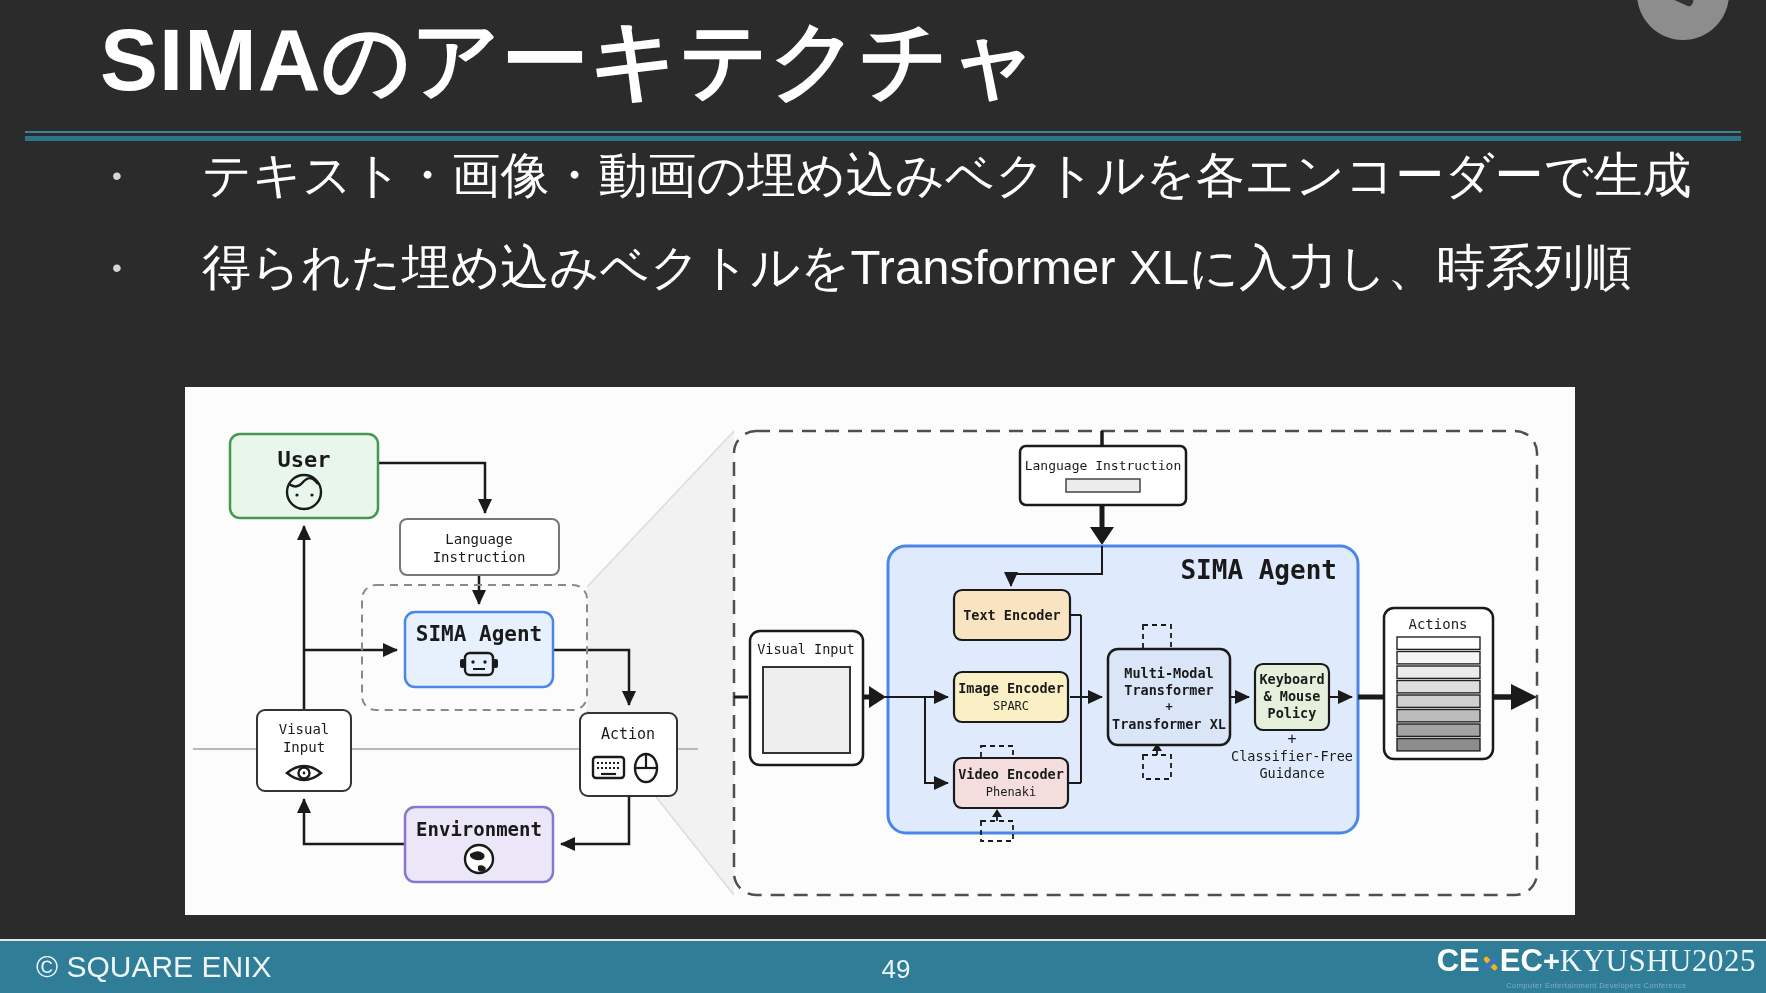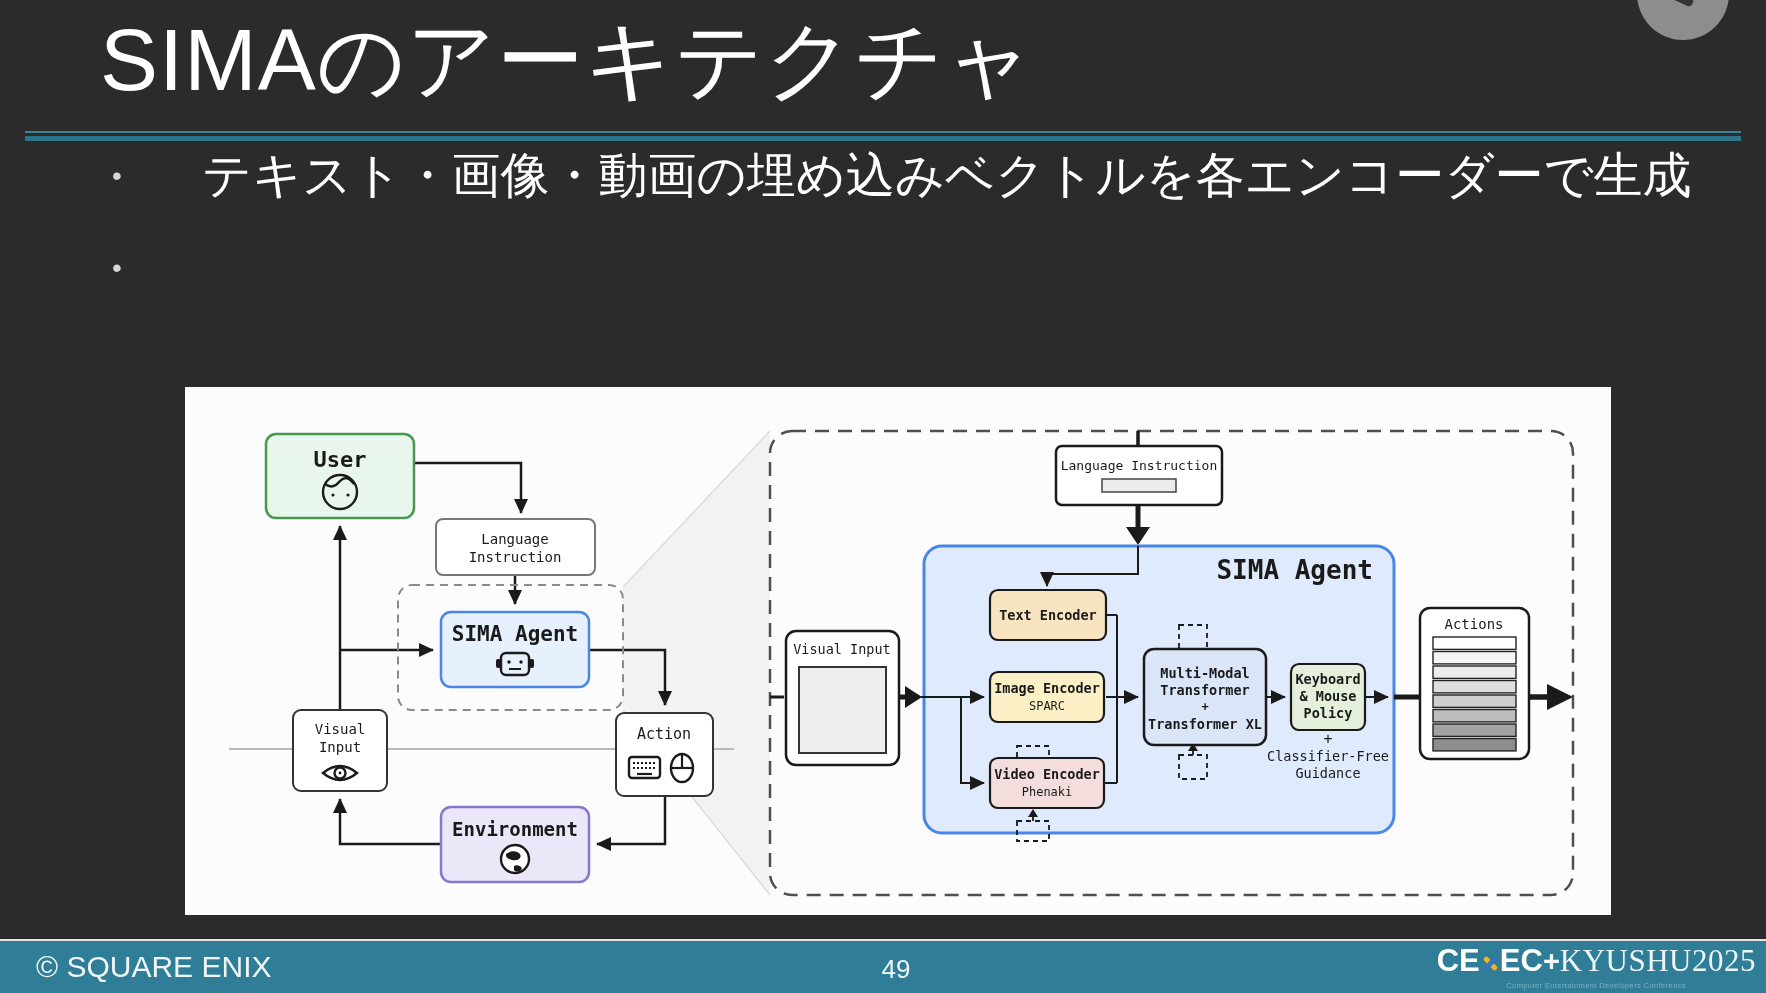--- a/index.html
+++ b/index.html
@@ -1,25 +1,25 @@
 <!DOCTYPE html>
 <html><head>
 <meta charset="utf-8">
 <style>
   html,body{margin:0;padding:0;}
   body{width:1766px;height:993px;overflow:hidden;background:#2b2b2b;position:relative;font-family:"Liberation Sans",sans-serif;}
-  .title{position:absolute;left:100px;top:10px;font-size:87px;line-height:100px;letter-spacing:1px;color:#fff;font-weight:normal;white-space:nowrap;}
+  .title{position:absolute;left:100px;top:10px;font-size:87px;line-height:100px;letter-spacing:1px;color:#fff;font-weight:bold;white-space:nowrap;}
   .rule-thin{position:absolute;left:25px;top:131px;width:1716px;height:2px;background:#3c8299;}
   .rule-thick{position:absolute;left:25px;top:136px;width:1716px;height:5px;background:#2d7389;}
   .bullet{position:absolute;left:112px;color:#fff;}
   .bullet .dot{position:absolute;left:0;top:16px;font-size:28px;color:#d5d5d5;}
   .bullet .btext{display:block;margin-left:90px;font-size:49px;line-height:62px;white-space:nowrap;}
   .b1{top:144px;}
   .b2{top:236px;}
-  .panel{position:absolute;left:185px;top:387px;width:1390px;height:528px;background:#fcfcfc;padding-left:36px;}
+  .panel{position:absolute;left:185px;top:387px;width:1390px;height:528px;background:#fcfcfc;}
   .footer{position:absolute;left:0;top:939px;width:1766px;height:54px;background:#2f7d96;border-top:2px solid #e5e5e5;box-sizing:border-box;}
   .copyright{position:absolute;left:36px;top:9px;font-size:30px;color:#eef6f8;}
   .pagenum{position:absolute;left:0;top:13px;width:1740px;text-align:center;font-size:26px;color:#eef6f8;padding-left:26px;}
   .logo{position:absolute;right:10px;top:4px;text-align:center;}
   .logo-row{white-space:nowrap;color:#fff;line-height:32px;}
   .cedec{font-weight:bold;font-size:31px;letter-spacing:0px;}
   .xmark{display:inline-block;width:20px;height:24px;vertical-align:-3px;position:relative;}
   .xbar{position:absolute;left:2px;top:11px;width:17px;height:5px;border-radius:2.5px;}
   .xbar1{background:#f0b41e;transform:rotate(45deg);}
   .xbar2{background:#3a74bd;transform:rotate(-45deg);}
@@ -36,20 +36,21 @@
 <div class="title">SIMAのアーキテクチャ</div>
 <div class="rule-thin"></div>
 <div class="rule-thick"></div>
 
 <div class="bullet b1">
   <span class="dot">•</span>
   <span class="btext">テキスト・画像・動画の埋め込みベクトルを各エンコーダーで生成</span>
 </div>
 <div class="bullet b2">
   <span class="dot">•</span>
+  <span class="btext">得られた埋め込みベクトルをTransformer XLに入力し、時系列順</span>
 </div>
 
 <div class="panel">
 <svg width="1390" height="528" viewBox="0 0 1390 528">
   <defs>
     <marker id="ah" markerUnits="userSpaceOnUse" markerWidth="17" markerHeight="14" refX="14" refY="7" orient="auto">
       <path d="M0,0 L15,7 L0,14 Z" fill="#1a1a1a"></path>
     </marker>
   </defs>
 

